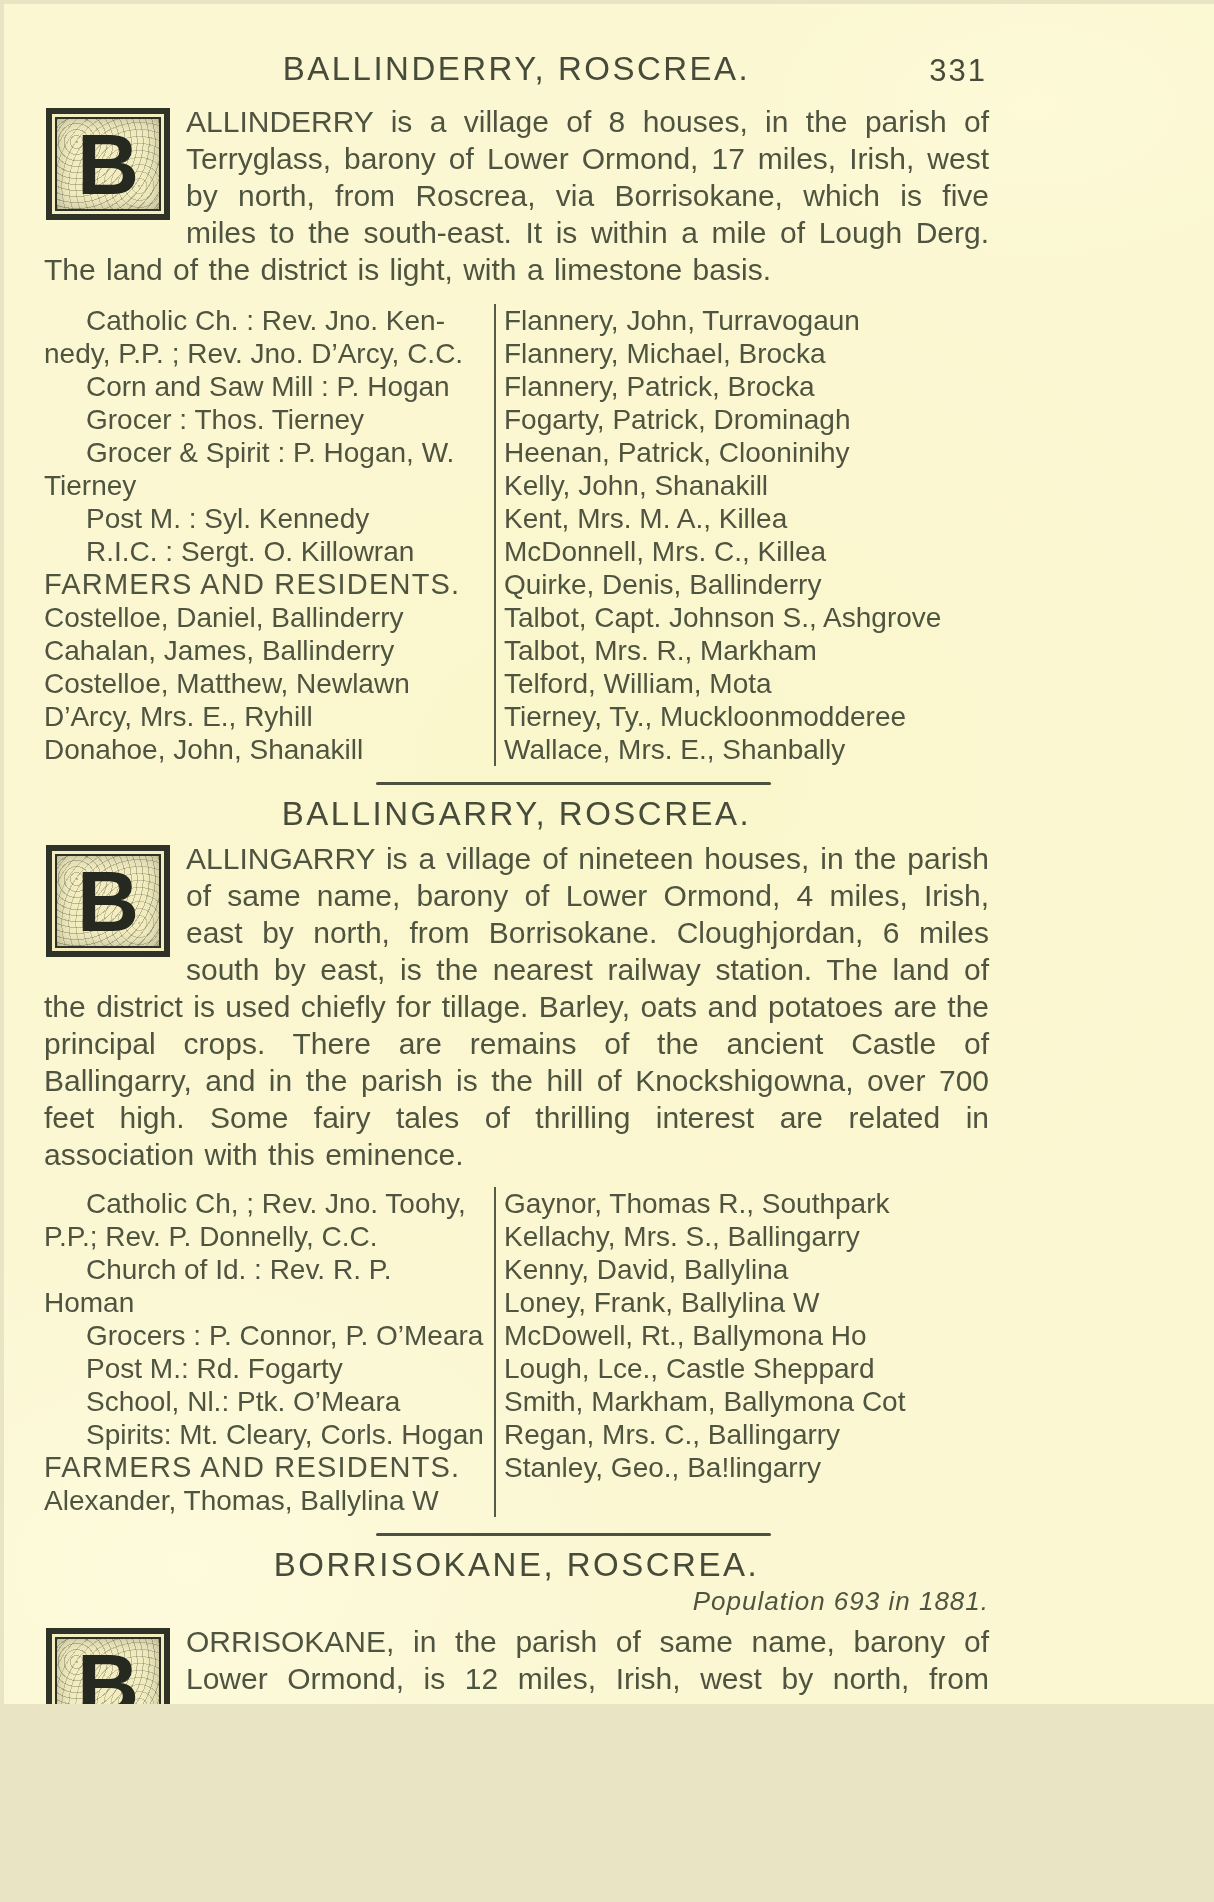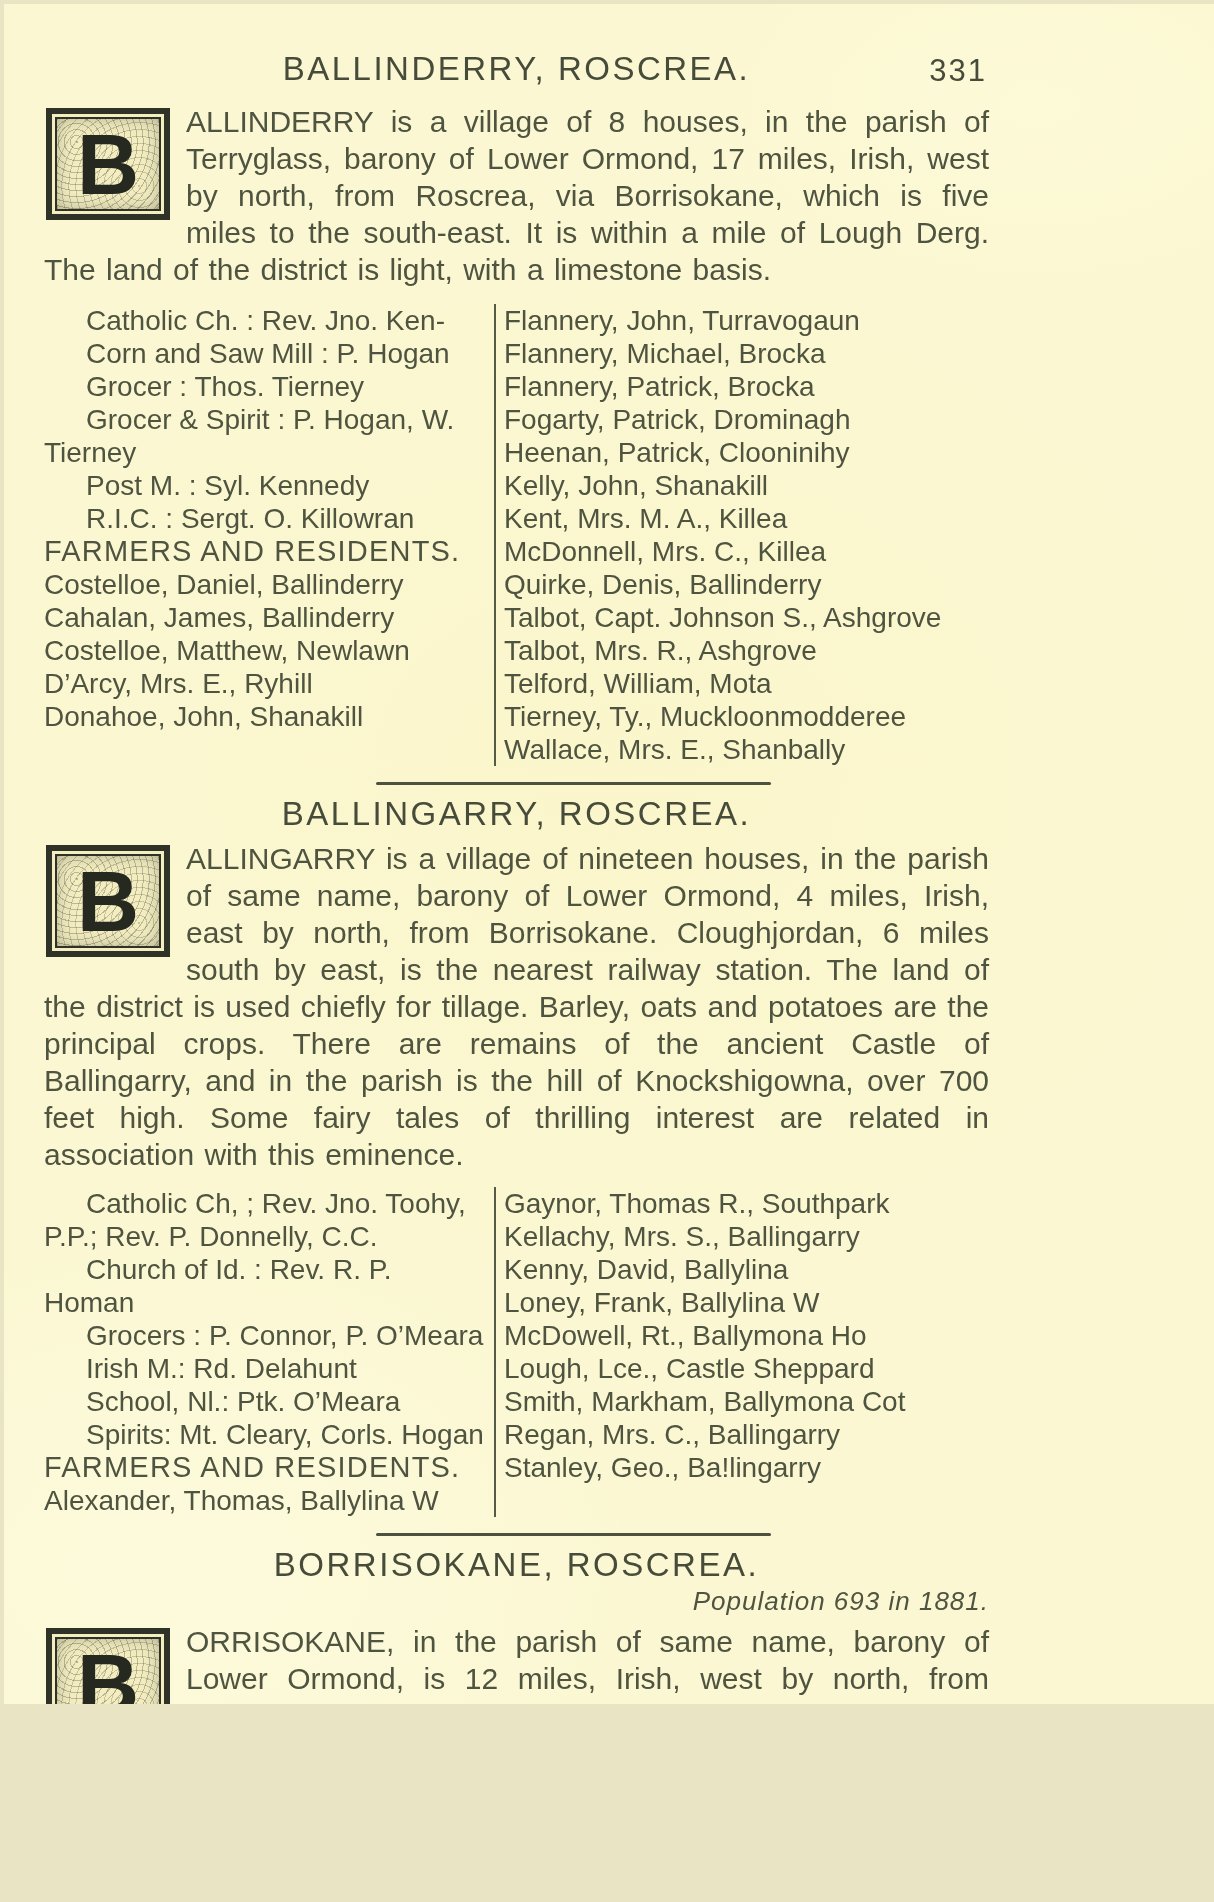--- a/index.html
+++ b/index.html
@@ -78,20 +78,21 @@
       <div class="page-num">331</div>
     </div>
 
     <p class="para">
       <span class="dropcap">B</span><span>ALLINDERRY is a village of 8 houses, in the parish of Terryglass, barony of Lower Ormond, 17 miles, Irish, west by north, from Roscrea, via Borrisokane, which is five miles to the south-east.  It is within a mile of Lough Derg.  The land of the district is light, with a limestone basis.</span>
     </p>
 
     <div class="dir">
       <div class="col-l">
         <div class="dl-line indent">Catholic Ch. : Rev. Jno. Ken-</div>
+        <div class="dl-line">nedy, P.P. ; Rev. Jno. D’Arcy, C.C.</div>
         <div class="dl-line indent">Corn and Saw Mill :  P. Hogan</div>
         <div class="dl-line indent">Grocer :  Thos. Tierney</div>
         <div class="dl-line indent">Grocer &amp; Spirit :  P. Hogan, W.</div>
         <div class="dl-line">Tierney</div>
         <div class="dl-line indent">Post M. :  Syl. Kennedy</div>
         <div class="dl-line indent">R.I.C. : Sergt. O. Killowran</div>
         <div class="dl-line caps">FARMERS AND RESIDENTS.</div>
         <div class="dl-line">Costelloe, Daniel, Ballinderry</div>
         <div class="dl-line">Cahalan, James, Ballinderry</div>
         <div class="dl-line">Costelloe, Matthew, Newlawn</div>
@@ -102,21 +103,21 @@
         <div class="dl-line">Flannery, John, Turravogaun</div>
         <div class="dl-line">Flannery, Michael, Brocka</div>
         <div class="dl-line">Flannery, Patrick, Brocka</div>
         <div class="dl-line">Fogarty, Patrick, Drominagh</div>
         <div class="dl-line">Heenan, Patrick, Clooninihy</div>
         <div class="dl-line">Kelly, John, Shanakill</div>
         <div class="dl-line">Kent, Mrs. M. A., Killea</div>
         <div class="dl-line">McDonnell, Mrs. C., Killea</div>
         <div class="dl-line">Quirke, Denis, Ballinderry</div>
         <div class="dl-line">Talbot, Capt. Johnson S., Ashgrove</div>
-        <div class="dl-line">Talbot, Mrs. R., Ashgrove</div>
+        <div class="dl-line">Talbot, Mrs. R., Markham</div>
         <div class="dl-line">Telford, William, Mota</div>
         <div class="dl-line">Tierney, Ty.,  Muckloonmodderee</div>
         <div class="dl-line">Wallace, Mrs. E., Shanbally</div>
       </div>
     </div>
 
     <div class="rule"></div>
 
     <div class="h2-wrap">
       <h2 class="sec-heading" style="margin:0;">BALLINGARRY, ROSCREA.</h2>
@@ -126,21 +127,21 @@
       <span class="dropcap">B</span><span>ALLINGARRY is a village of nineteen houses, in the parish of same name, barony of Lower Ormond, 4 miles, Irish, east by north, from Borrisokane.  Cloughjordan, 6 miles south by east, is the nearest railway station.  The land of the district is used chiefly for tillage.  Barley, oats and potatoes are the principal crops.  There are remains of the ancient Castle of Ballingarry, and in the parish is the hill of Knockshigowna, over 700 feet high.  Some fairy tales of thrilling interest are related in association with this eminence.</span>
     </p>
 
     <div class="dir" style="margin-top:14px;">
       <div class="col-l">
         <div class="dl-line indent">Catholic Ch, ; Rev. Jno. Toohy,</div>
         <div class="dl-line">P.P.; Rev. P. Donnelly, C.C.</div>
         <div class="dl-line indent">Church of Id. :  Rev. R. P.</div>
         <div class="dl-line">Homan</div>
         <div class="dl-line indent">Grocers : P. Connor, P. O’Meara</div>
-        <div class="dl-line indent">Irish M.: Rd. Delahunt</div>
+        <div class="dl-line indent">Post M.: Rd. Fogarty</div>
         <div class="dl-line indent">School, Nl.: Ptk. O’Meara</div>
         <div class="dl-line indent">Spirits: Mt. Cleary, Corls. Hogan</div>
         <div class="dl-line caps">FARMERS AND RESIDENTS.</div>
         <div class="dl-line">Alexander, Thomas, Ballylina W</div>
       </div>
       <div class="col-r">
         <div class="dl-line">Gaynor, Thomas R., Southpark</div>
         <div class="dl-line">Kellachy, Mrs. S., Ballingarry</div>
         <div class="dl-line">Kenny, David, Ballylina</div>
         <div class="dl-line">Loney, Frank, Ballylina W</div>

